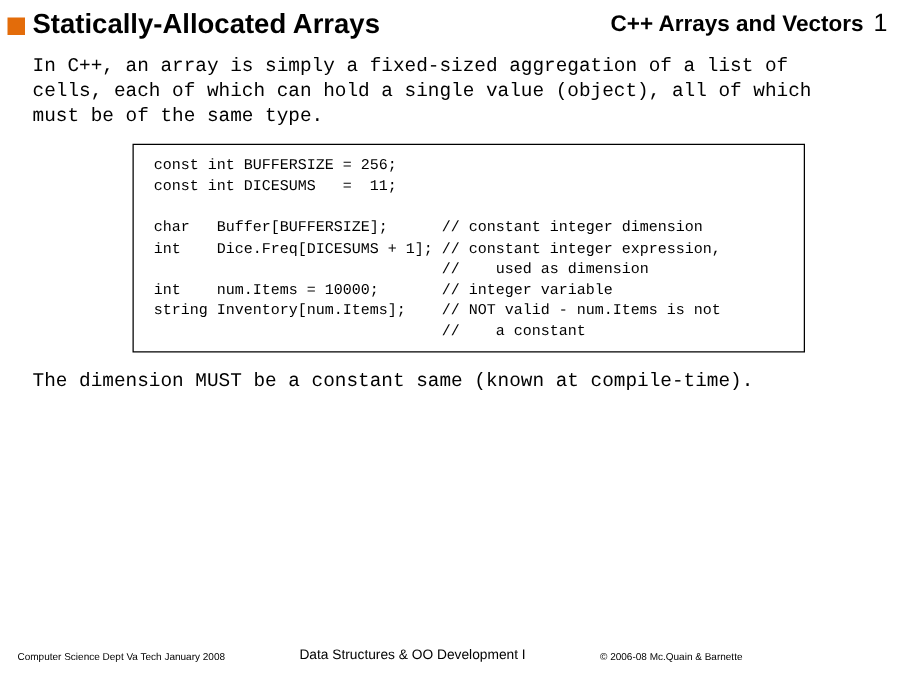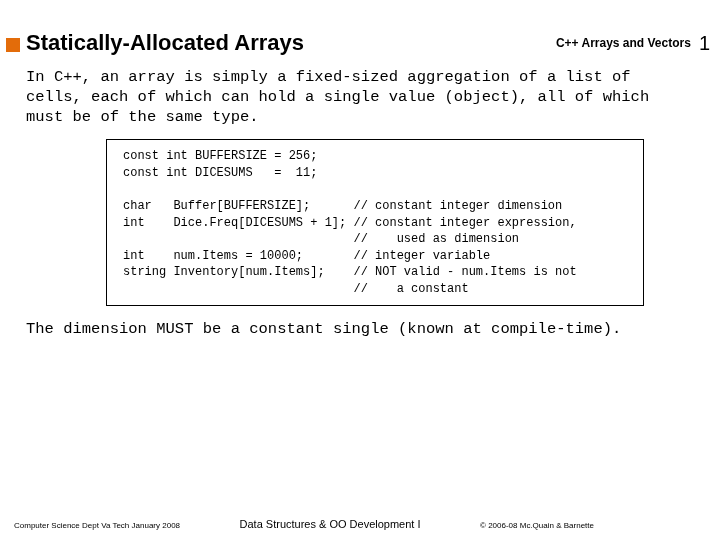--- a/index.html
+++ b/index.html
@@ -10,39 +10,38 @@
     font-family: "Times New Roman", serif;
     background: #fff;
     color: #000;
     position: relative;
     box-sizing: border-box;
   }
   .header {
     display: flex;
     align-items: center;
     padding: 6px 10px 4px 6px;
-    margin-top: 24px;
   }
   .orange-sq {
     width: 14px;
     height: 14px;
     background: #e36c0a;
     margin-right: 6px;
     margin-top: 3px;
     flex: 0 0 auto;
   }
   .title {
     font-family: Arial, Helvetica, sans-serif;
     font-size: 22px;
     font-weight: bold;
     flex: 1 1 auto;
   }
   .course {
     font-family: Arial, Helvetica, sans-serif;
-    font-size: 12px;
+    font-size: 18px;
     font-weight: bold;
     margin-right: 8px;
   }
   .pagenum {
     font-family: Arial, Helvetica, sans-serif;
     font-size: 20px;
     font-weight: normal;
   }
   .content {
     padding: 8px 26px 0 26px;
@@ -98,20 +97,20 @@
   <div class="codebox"><span>const int BUFFERSIZE = 256;</span>
 <span>const int DICESUMS   =  11;</span>
 <span></span>
 <span>char   Buffer[BUFFERSIZE];      // constant integer dimension</span>
 <span>int    Dice.Freq[DICESUMS + 1]; // constant integer expression,</span>
 <span>                                //    used as dimension</span>
 <span>int    num.Items = 10000;       // integer variable</span>
 <span>string Inventory[num.Items];    // NOT valid - num.Items is not</span>
 <span>                                //    a constant</span></div>
 
-  <p>The dimension MUST be a constant single (known at compile-time).</p>
+  <p>The dimension MUST be a constant same (known at compile-time).</p>
 </div>
 
 <div class="footer">
   <div>Computer Science Dept Va Tech January 2008</div>
   <div class="ctr">Data Structures &amp; OO Development I</div>
   <div>© 2006-08  Mc.Quain &amp; Barnette</div>
 </div>
 
 </body></html>

